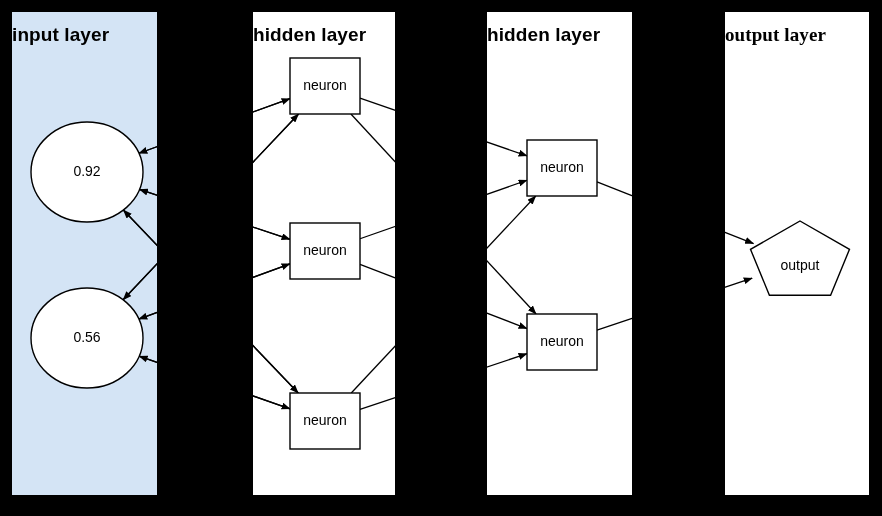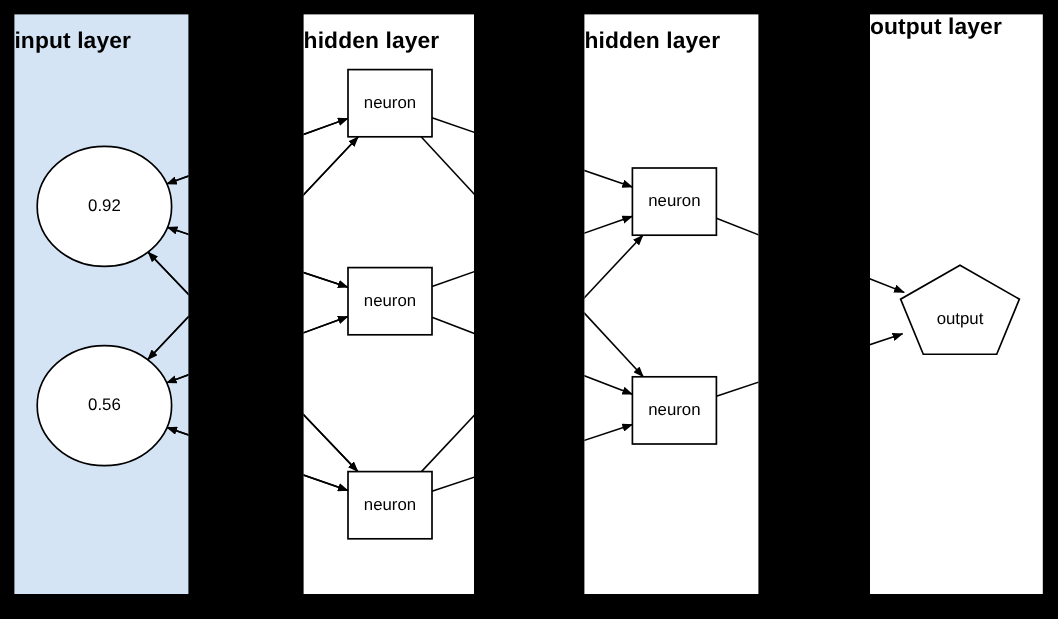--- a/index.html
+++ b/index.html
@@ -67,21 +67,21 @@
   <div class="panel" id="panel-0" style="left: 12px; top: 12px; width: 145px; height: 483px; background: rgb(212, 228, 245);">
     <div class="panel-title" style="top: 12px;">input layer</div>
   </div>
   <div class="panel" id="panel-1" style="left: 253px; top: 12px; width: 142px; height: 483px; background: rgb(255, 255, 255);">
     <div class="panel-title" style="top: 12px;">hidden layer</div>
   </div>
   <div class="panel" id="panel-2" style="left: 487px; top: 12px; width: 145px; height: 483px; background: rgb(255, 255, 255);">
     <div class="panel-title" style="top: 12px;">hidden layer</div>
   </div>
   <div class="panel" id="panel-3" style="left: 725px; top: 12px; width: 144px; height: 483px; background: rgb(255, 255, 255);">
-    <div class="panel-title" style="top: 0;">output layer</div>
+    <div class="panel-title" style="top: 12px; font-family: Liberation Serif, serif;">output layer</div>
   </div>
 
   <svg class="edge-layer" viewBox="0 0 882 516" xmlns="http://www.w3.org/2000/svg">
     <defs>
       <marker id="arrowhead" markerWidth="9" markerHeight="7" refX="8.4" refY="3.5" orient="auto" markerUnits="userSpaceOnUse">
         <polygon points="0 0, 9 3.5, 0 7" fill="#000000"></polygon>
       </marker>
       <clipPath id="panels-clip">
         <rect id="clip-0" x="12" y="12" width="145" height="483"></rect>
         <rect id="clip-1" x="253" y="12" width="142" height="483"></rect>

